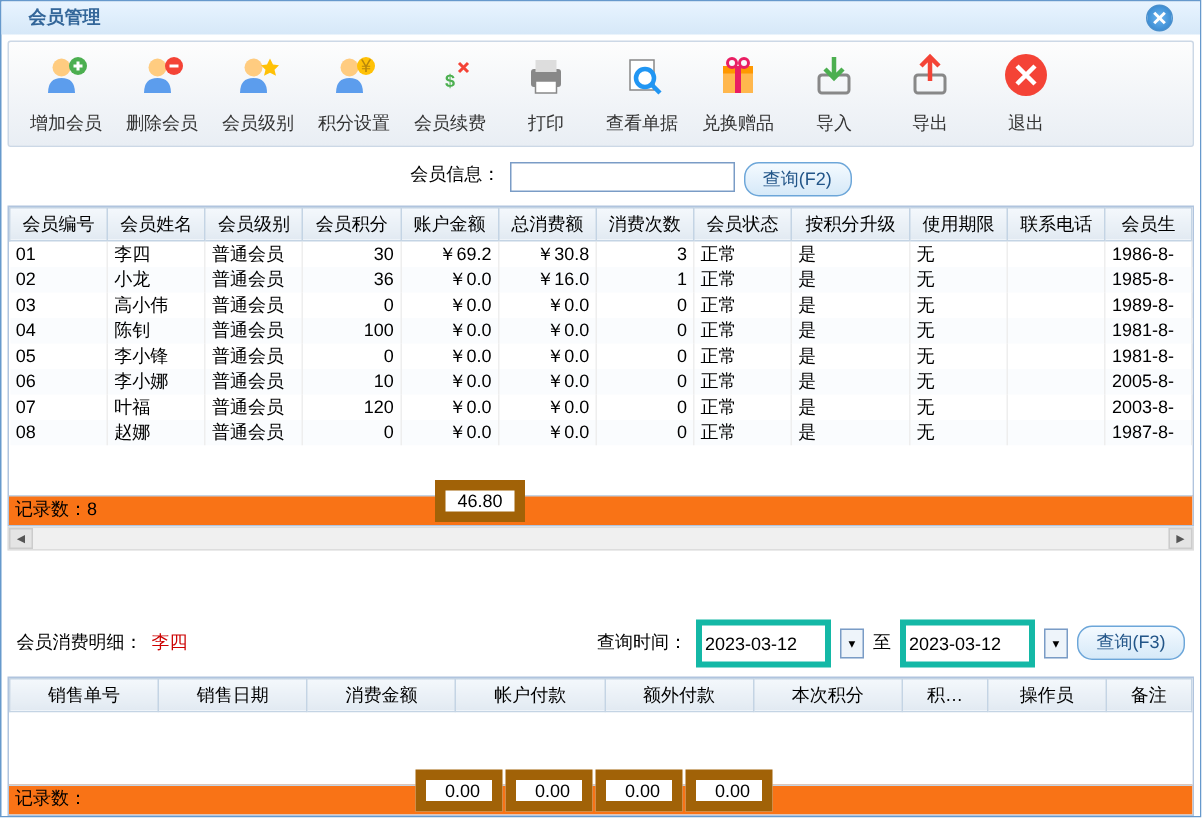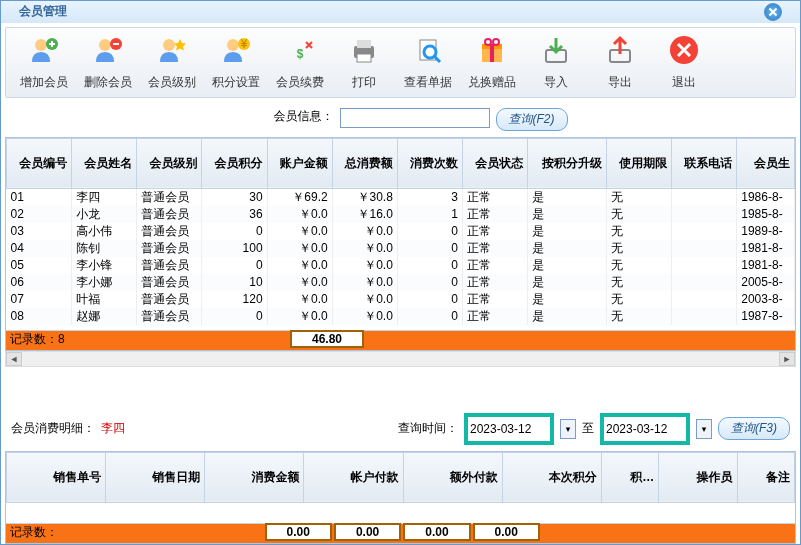--- a/index.html
+++ b/index.html
@@ -10,30 +10,30 @@
 .close-btn { width: 18px; height: 18px; background: radial-gradient(#6bb5f0, #2c7fc9); border-radius: 50%; border: 1px solid #4a8fcc; position: relative; cursor: pointer; }
 .close-btn::before, .close-btn::after { content: ""; position: absolute; width: 10px; height: 2px; background: #fff; top: 7px; left: 3px; }
 .close-btn::before { transform: rotate(45deg); }
 .close-btn::after { transform: rotate(-45deg); }
 .toolbar { background: linear-gradient(#fdfdfd, #e9eef4); border-bottom: 1px solid #b0c4de; padding: 6px 10px; display: flex; gap: 8px; margin: 4px; border: 1px solid #ccd8e6; border-radius: 2px; }
 .tool-btn { display: flex; flex-direction: column; align-items: center; width: 56px; cursor: pointer; }
 .tool-btn .icon { width: 32px; height: 32px; display: flex; align-items: center; justify-content: center; }
 .tool-btn .lbl { margin-top: 8px; color: #333; white-space: nowrap; text-align: right; }
 .search-bar { display: flex; justify-content: center; gap: 6px; padding: 6px; margin-left: 40px; }
 .search-bar input { width: 150px; height: 20px; border: 1px solid #7a9cc6; padding: 0 4px; }
-.btn-oval { background: linear-gradient(#f4faff, #d6e9f8); border: 1px solid #6ca6d9; border-radius: 10px; padding: 2px 12px; cursor: pointer; color: #225588; font-style: italic; }
+.btn-oval { background: linear-gradient(#f4faff, #d6e9f8); border: 1px solid #6ca6d9; border-radius: 10px; padding: 2px 12px; cursor: pointer; color: #225588; }
 .grid-wrap { border: 1px solid #b0c4de; margin: 0 4px; height: 215px; overflow: hidden; display: flex; flex-direction: column; }
 .grid { width: 100%; border-collapse: collapse; }
-.grid th { background: linear-gradient(#f4f8fc, #e2eaf2); border: 1px solid #c4d4e4; padding: 16px 4px; text-align: right; font-weight: bold; white-space: nowrap; height: 20px; }
+.grid th { background: linear-gradient(#f4f8fc, #e2eaf2); border: 1px solid #c4d4e4; padding: 2px 4px; text-align: center; font-weight: normal; white-space: nowrap; height: 20px; }
 .grid td { border-right: 1px solid #eee; padding: 0 4px; white-space: nowrap; height: 17px; }
 .grid tr:nth-child(even) td { background: #fafcfe; }
 .num { text-align: right; }
 .summary-bar { background: #f97316; border-top: 1px solid #c4d4e4; display: flex; padding: 2px 4px; height: 20px; align-items: flex-end; }
 .summary-bar .left { flex: 0 0 280px; }
-.summary-bar .box { border: 2px solid #a16207; background: #fff; padding: 0 20px; min-width: 58px; text-align: right; display: inline-block; margin-right: 2px; font-weight: bold; }
+.summary-bar .box { border: 7px solid #a16207; background: #fff; padding: 0 8px; min-width: 58px; text-align: right; display: inline-block; margin-right: 2px; }
 .hscroll { height: 16px; background: #f0f0f0; border: 1px solid #ddd; display: flex; align-items: center; margin: 0 4px; }
 .hscroll .btn { width: 16px; height: 14px; background: #e4e4e4; border: 1px solid #ccc; display: flex; align-items: center; justify-content: center; font-size: 9px; color: #555; }
 .hscroll .track { flex: 1; height: 14px; }
 .detail-bar { display: flex; align-items: center; gap: 6px; padding: 6px 10px; margin-top: 40px; }
 .detail-bar .name { color: #c00; }
 .detail-bar .spacer { flex: 1; }
 .date-inp { width: 90px; height: 32px; border: 4px solid #14b8a6; padding: 0 2px; }
 .date-btn { width: 16px; height: 20px; border: 1px solid #7a9cc6; background: #eef4fa; display: inline-flex; align-items: center; justify-content: center; cursor: pointer; font-size: 9px; }
 .grid-wrap2 { border: 1px solid #b0c4de; margin: 0 4px; height: 94px; overflow: hidden; display: flex; flex-direction: column; }
 .blank { flex: 1; background: #fff; }

